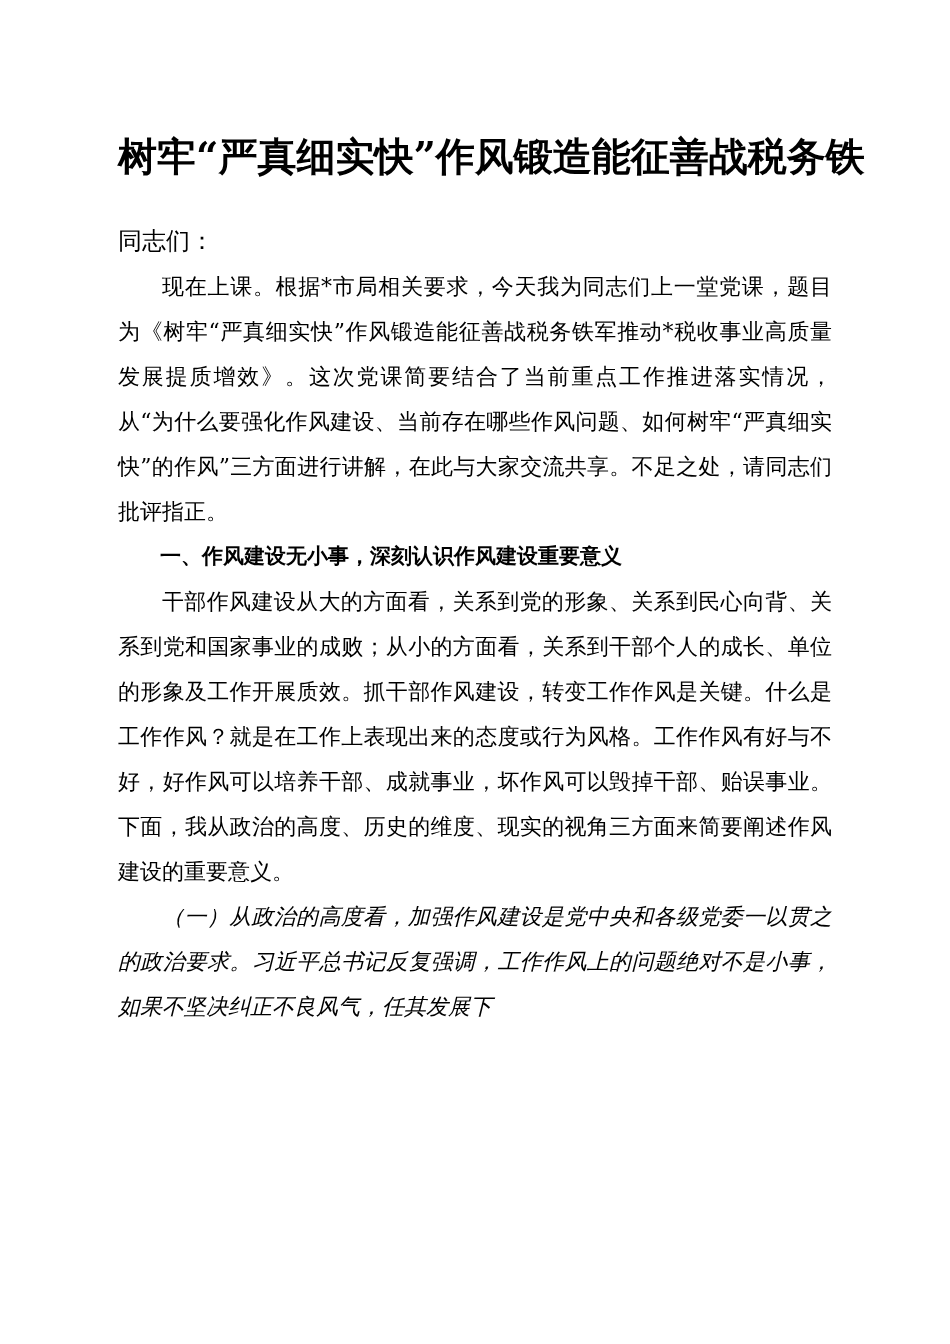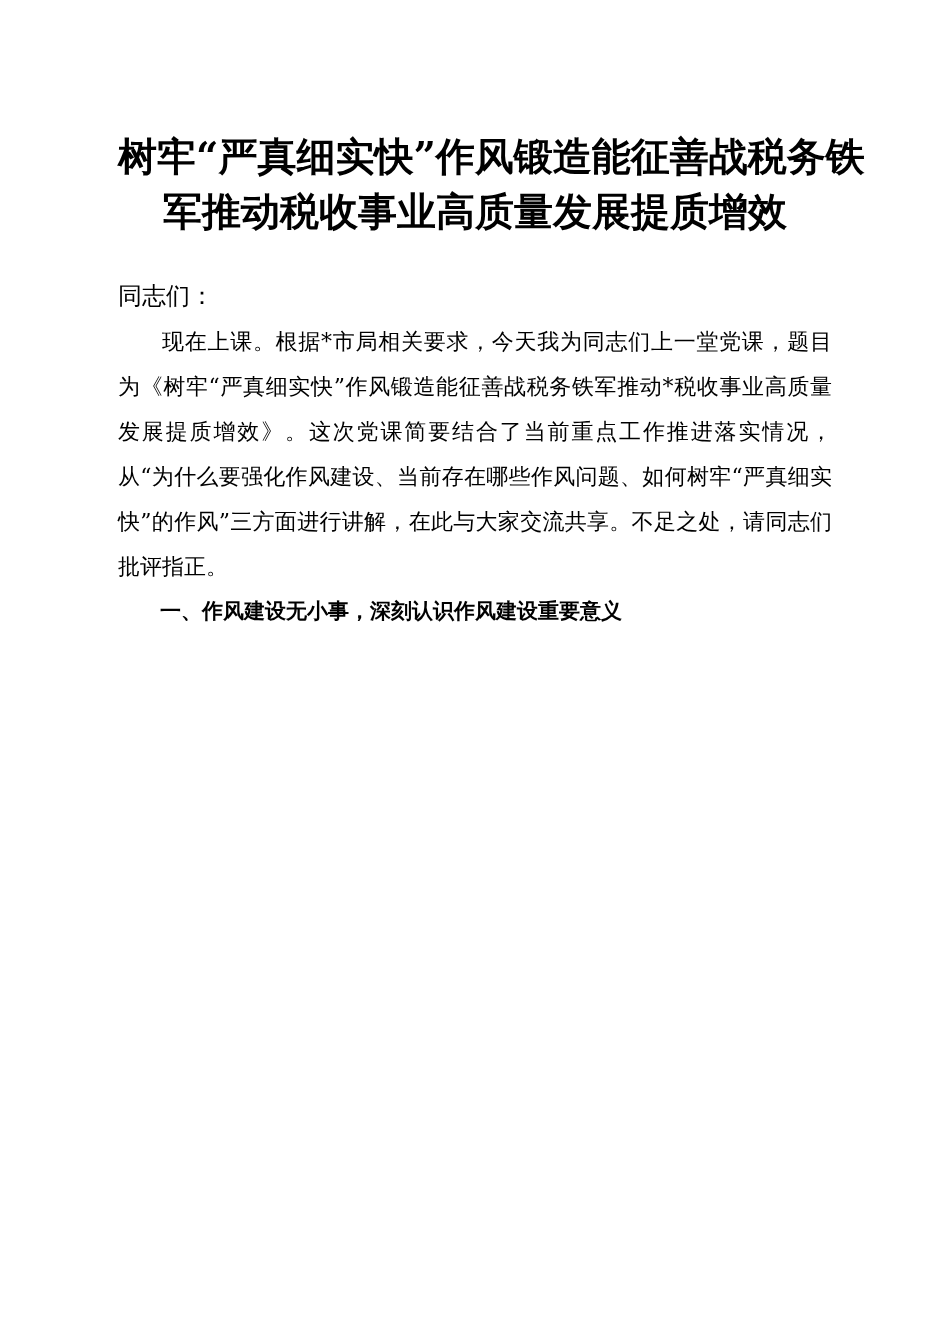--- a/index.html
+++ b/index.html
@@ -62,24 +62,25 @@
     font-style: italic;
   }
 </style>
 </head>
 <body>
 
 <div class="page">
 
   <h1 class="doc-title">
     <span class="title-line">树牢“严真细实快”作风锻造能征善战税务铁</span>
-    <span class="title-line">军推动税收事业高质量发展提质增效</span>
   </h1>
 
   <p class="salutation">同志们：</p>
 
   <p class="body-para">现在上课。根据*市局相关要求，今天我为同志们上一堂党课，题目为《树牢“严真细实快”作风锻造能征善战税务铁军推动*税收事业高质量发展提质增效》。这次党课简要结合了当前重点工作推进落实情况，从“为什么要强化作风建设、当前存在哪些作风问题、如何树牢“严真细实快”的作风”三方面进行讲解，在此与大家交流共享。不足之处，请同志们批评指正。</p>
 
   <h2 class="section-heading">一、作风建设无小事，深刻认识作风建设重要意义</h2>
 
+  <p class="body-para">干部作风建设从大的方面看，关系到党的形象、关系到民心向背、关系到党和国家事业的成败；从小的方面看，关系到干部个人的成长、单位的形象及工作开展质效。抓干部作风建设，转变工作作风是关键。什么是工作作风？就是在工作上表现出来的态度或行为风格。工作作风有好与不好，好作风可以培养干部、成就事业，坏作风可以毁掉干部、贻误事业。下面，我从政治的高度、历史的维度、现实的视角三方面来简要阐述作风建设的重要意义。</p>
 
+  <p class="body-para italic-para">（一）从政治的高度看，加强作风建设是党中央和各级党委一以贯之的政治要求。习近平总书记反复强调，工作作风上的问题绝对不是小事，如果不坚决纠正不良风气，任其发展下</p>
 
 </div>
 
 </body></html>

